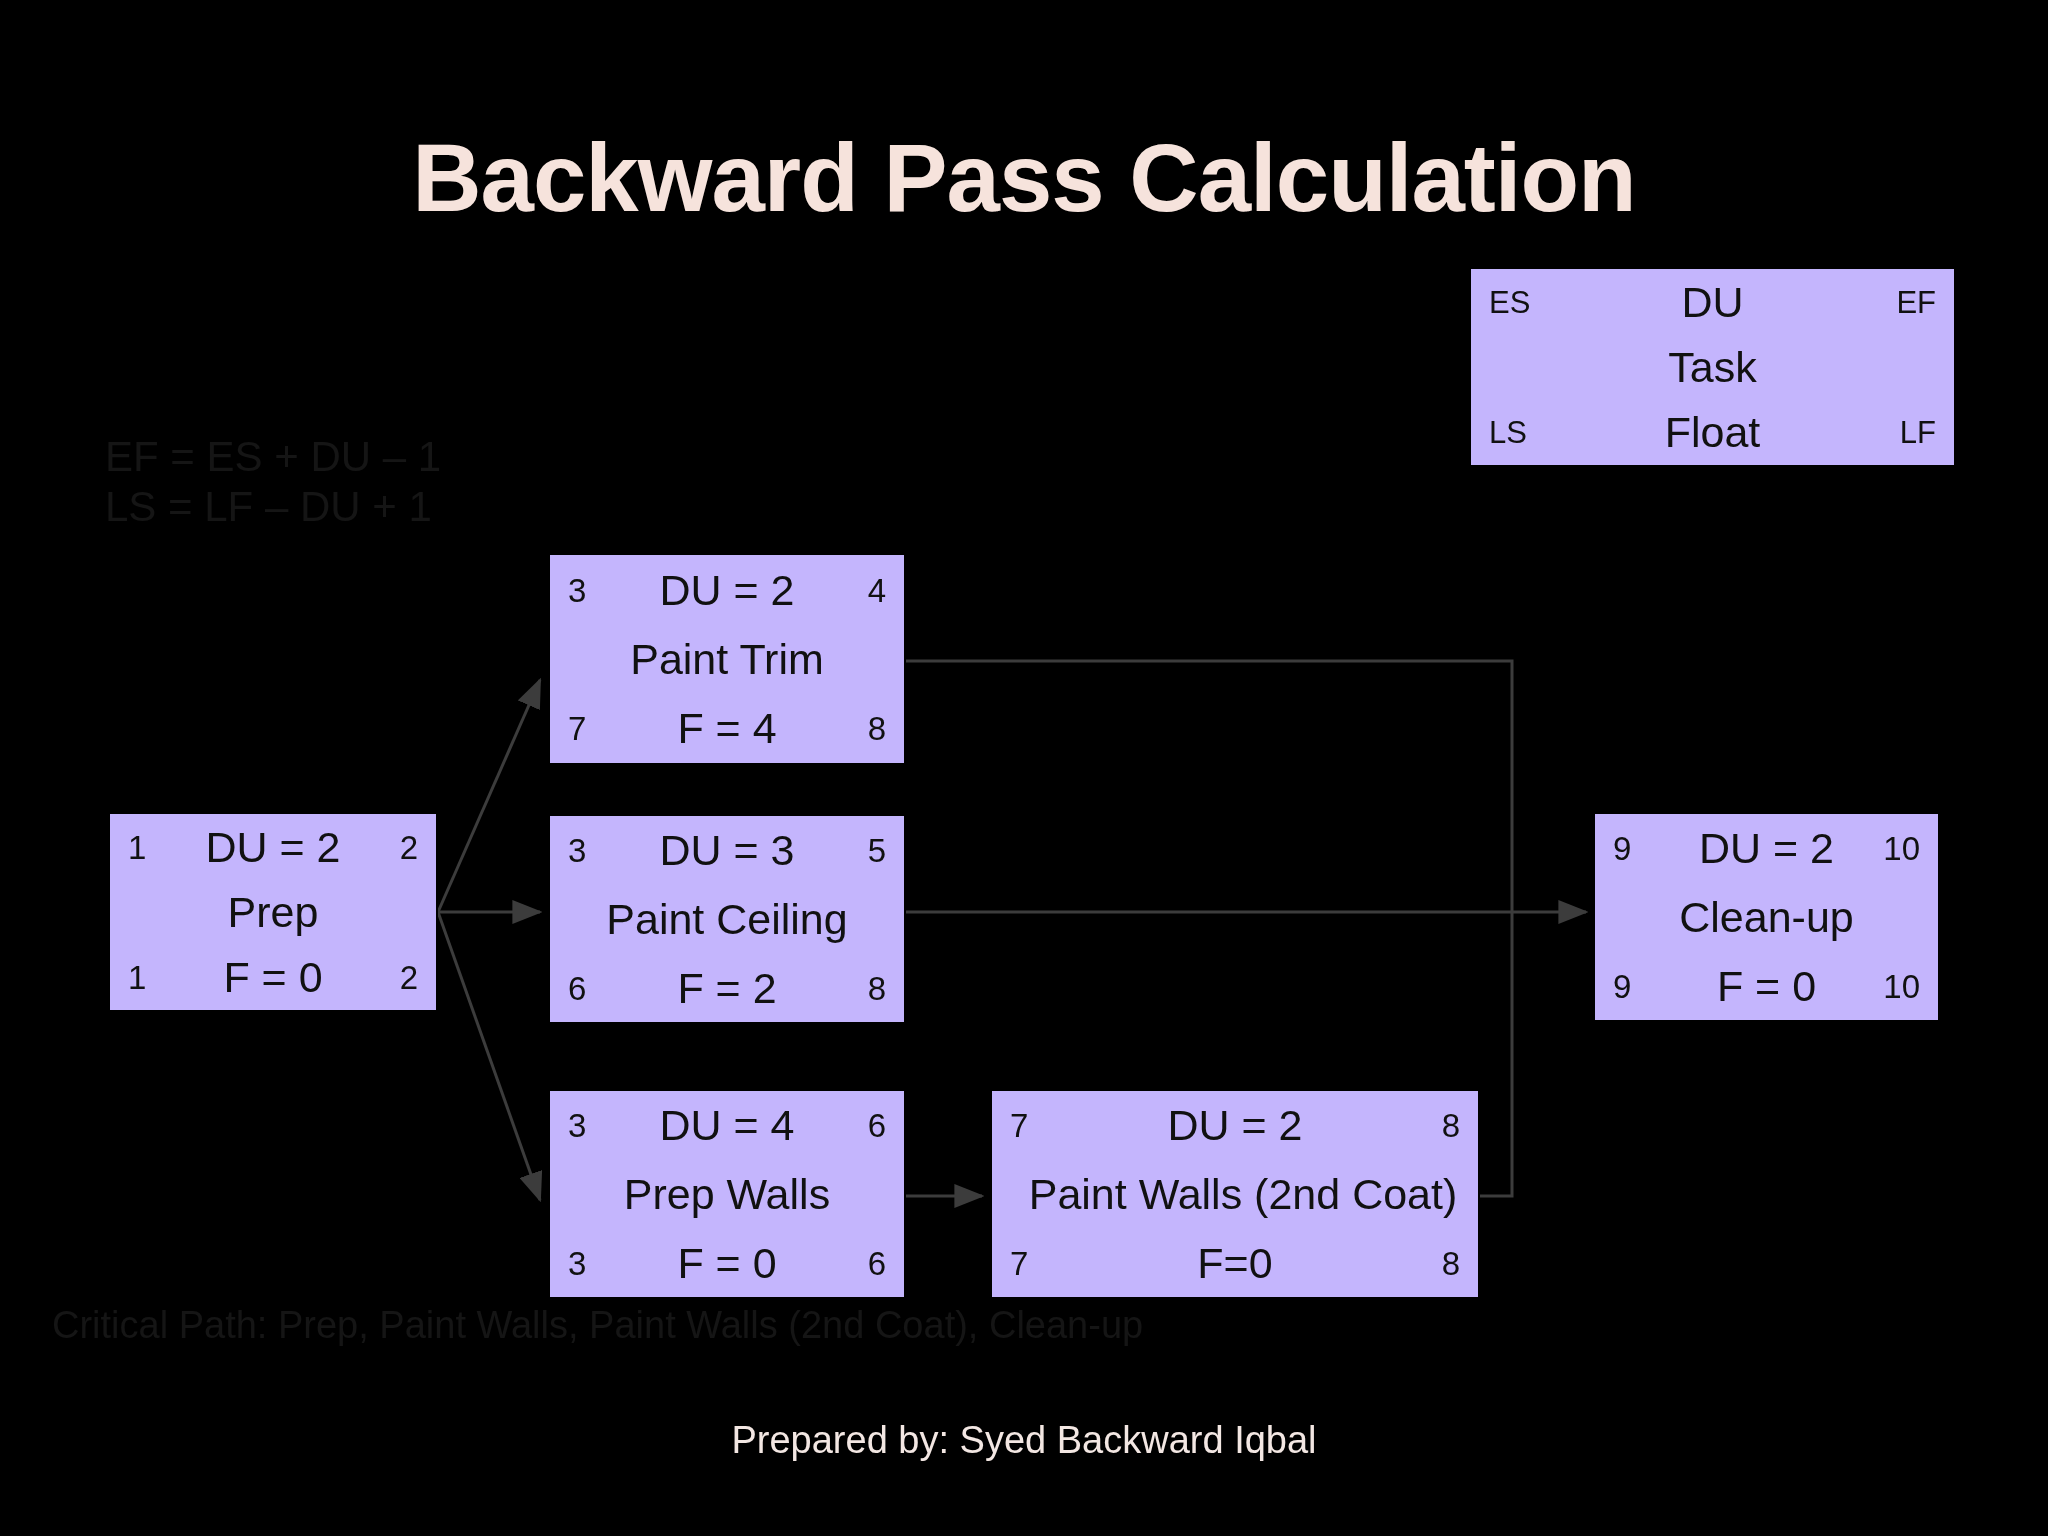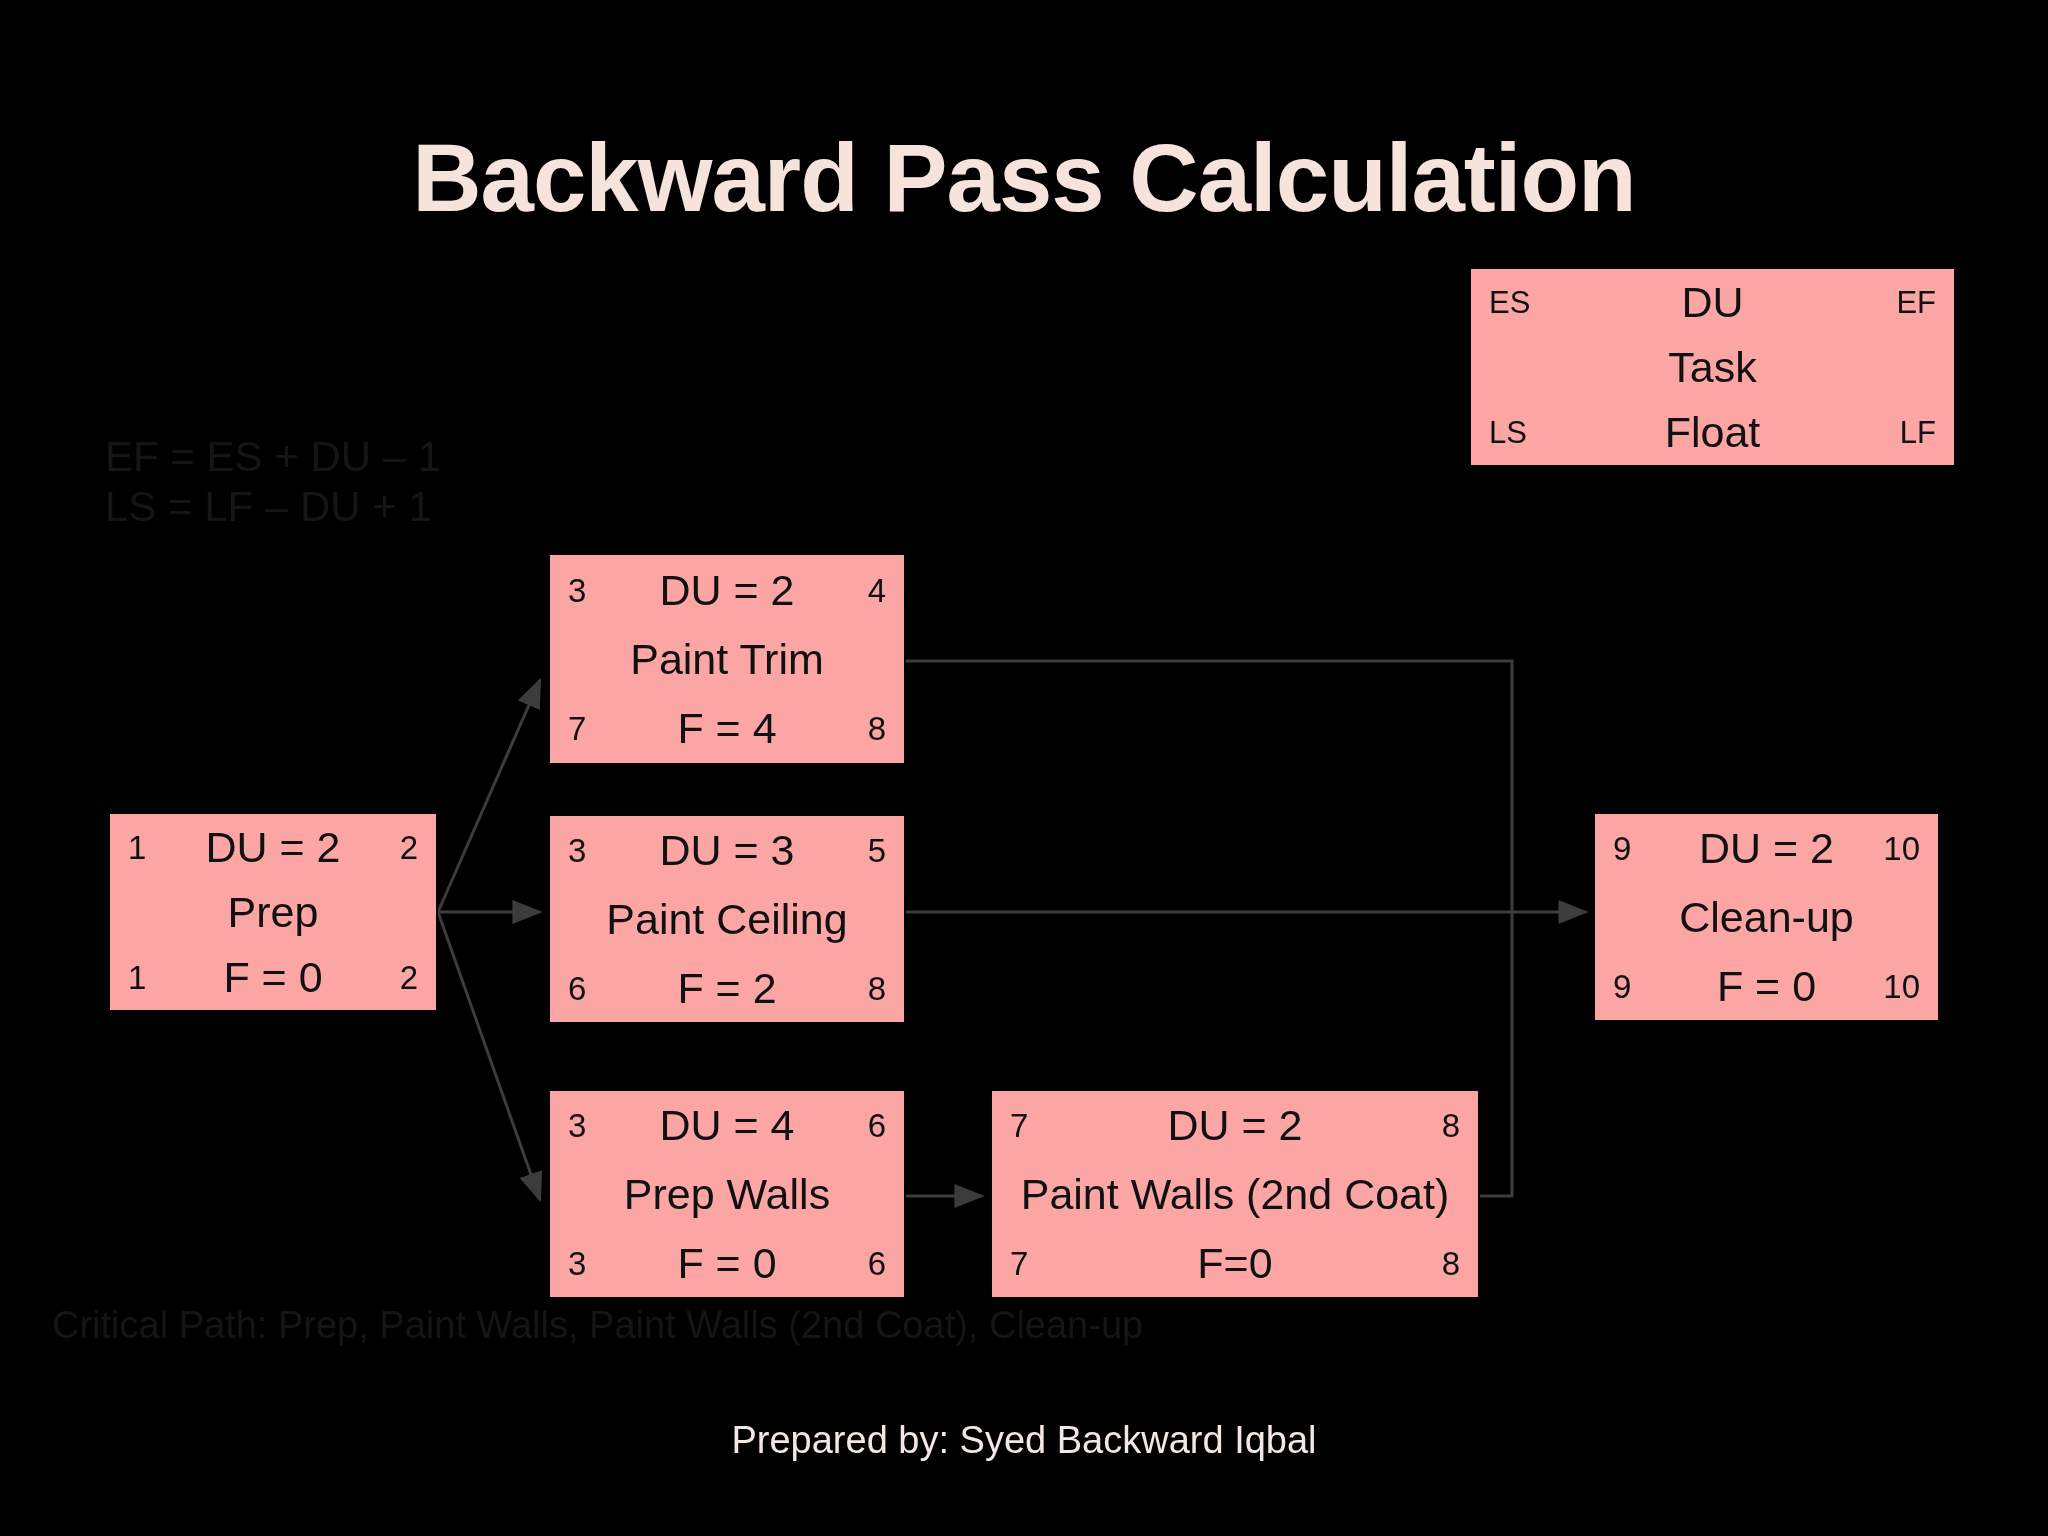--- a/index.html
+++ b/index.html
@@ -77,21 +77,21 @@
     position: absolute;
     left: 0; top: 0;
     width: 2048px;
     height: 1536px;
     pointer-events: none;
   }
 
   
   .node {
     position: absolute;
-    background: #fca5a5;
+    background: #c4b5fd;
     border: 2px solid #000000;
     box-sizing: border-box;
     color: #111111;
     overflow: hidden;
   }
   .node .row {
     position: absolute;
     left: 0;
     width: 100%;
     height: 33.333%;
@@ -124,21 +124,21 @@
   
   #node-legend  { left: 1469px; top: 267px;  width: 487px; height: 200px; }
   #node-prep    { left: 108px;  top: 812px;  width: 330px; height: 200px; }
   #node-trim    { left: 548px;  top: 553px;  width: 358px; height: 212px; }
   #node-ceiling { left: 548px;  top: 814px;  width: 358px; height: 210px; }
   #node-walls   { left: 548px;  top: 1089px; width: 358px; height: 210px; }
   #node-walls2  { left: 990px;  top: 1089px; width: 490px; height: 210px; }
   #node-cleanup { left: 1593px; top: 812px;  width: 347px; height: 210px; }
 
   
-  #node-walls2 .cell.center.name { font-size: 43px; }
+  #node-walls2 .cell.center.name { font-size: 43px; margin-left: 8px; }
 </style>
 </head>
 <body>
 
 <div id="slide">
 
   <div class="title">Backward Pass Calculation</div>
 
   <div class="formulas">
     <div>EF = ES + DU – 1</div>

